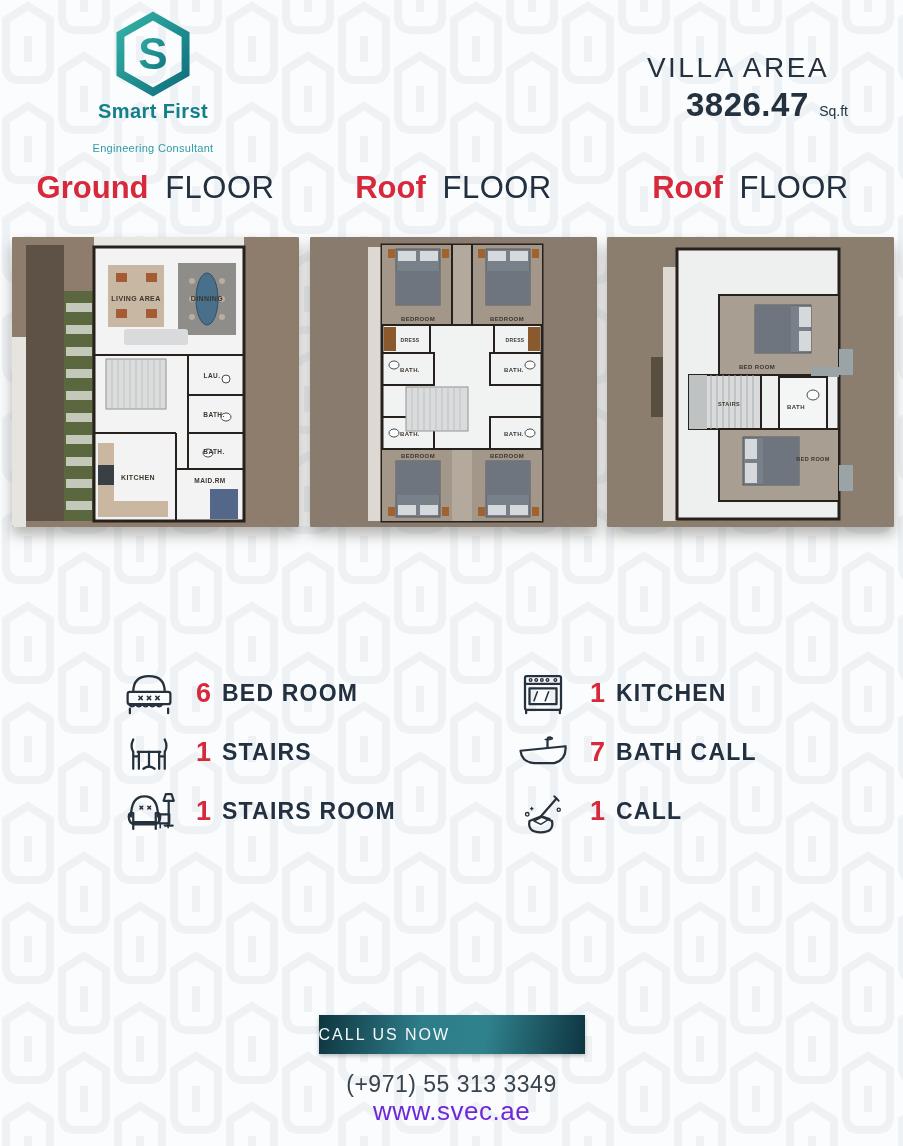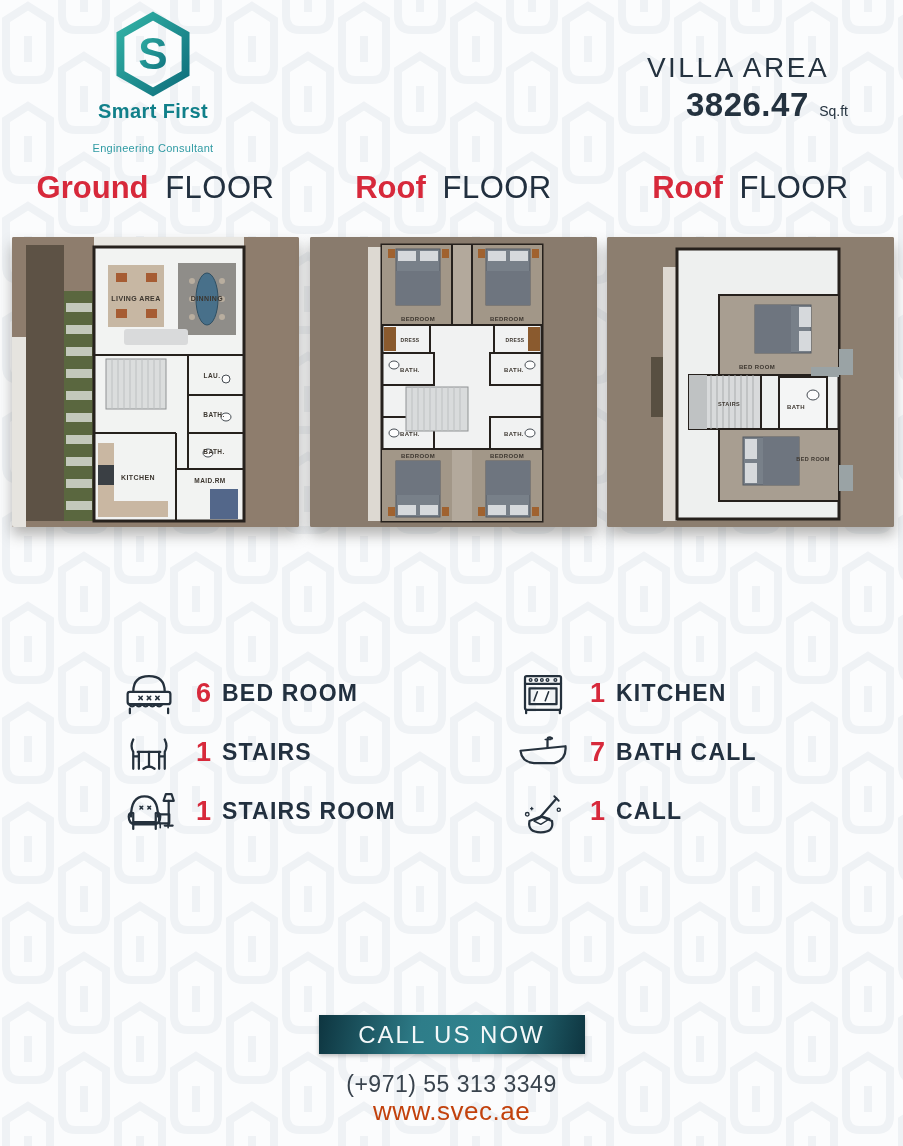--- a/index.html
+++ b/index.html
@@ -35,25 +35,25 @@
   
   .legend-col{top:670px;display:flex;flex-direction:column;gap:12px;}
   .lc-left{left:122px;} .lc-right{left:516px;}
   .legend-item{display:flex;align-items:center;height:47px;}
   .legend-icon{width:54px;height:50px;margin-right:20px;flex:0 0 auto;}
   .legend-icon svg{width:100%;height:100%;display:block;}
   .legend-count{font-size:27px;font-weight:700;color:#d7293b;margin-right:11px;}
   .legend-label{font-size:23px;font-weight:700;color:#22303f;letter-spacing:1.2px;white-space:nowrap;}
 
   
-  .cta-button{left:0;right:0;margin:0 auto;top:1015px;width:266px;height:39px;line-height:39px;text-align:center;
+  .cta-button{left:0;right:0;margin:0 auto;top:1015px;width:266px;height:39px;line-height:39px;text-align:left;
     background:linear-gradient(100deg,#0e3540 0%,#2e7d89 38%,#2f828d 62%,#0e3540 100%);
-    color:#f4f8f9;font-size:24px;letter-spacing:2px;font-weight:400;cursor:pointer;box-shadow:0 2px 4px rgba(0,0,0,.25);}
+    color:#f4f8f9;font-size:16px;letter-spacing:2px;font-weight:400;cursor:pointer;box-shadow:0 2px 4px rgba(0,0,0,.25);}
   .cta-phone{left:0;right:0;top:1071px;text-align:center;font-size:23px;color:#39434d;letter-spacing:.5px;}
-  .cta-site{left:0;right:0;top:1096px;text-align:center;font-size:26px;color:#c2410c;letter-spacing:.5px;}
+  .cta-site{left:0;right:0;top:1096px;text-align:center;font-size:26px;color:#6d28d9;letter-spacing:.5px;}
 
   .icon-stroke{fill:none;stroke:#25313d;stroke-width:2;stroke-linecap:round;stroke-linejoin:round;}
 </style>
 </head>
 <body>
 
 <div class="page">
 
   <svg class="bg-pattern" width="903" height="1146">
     <defs>

